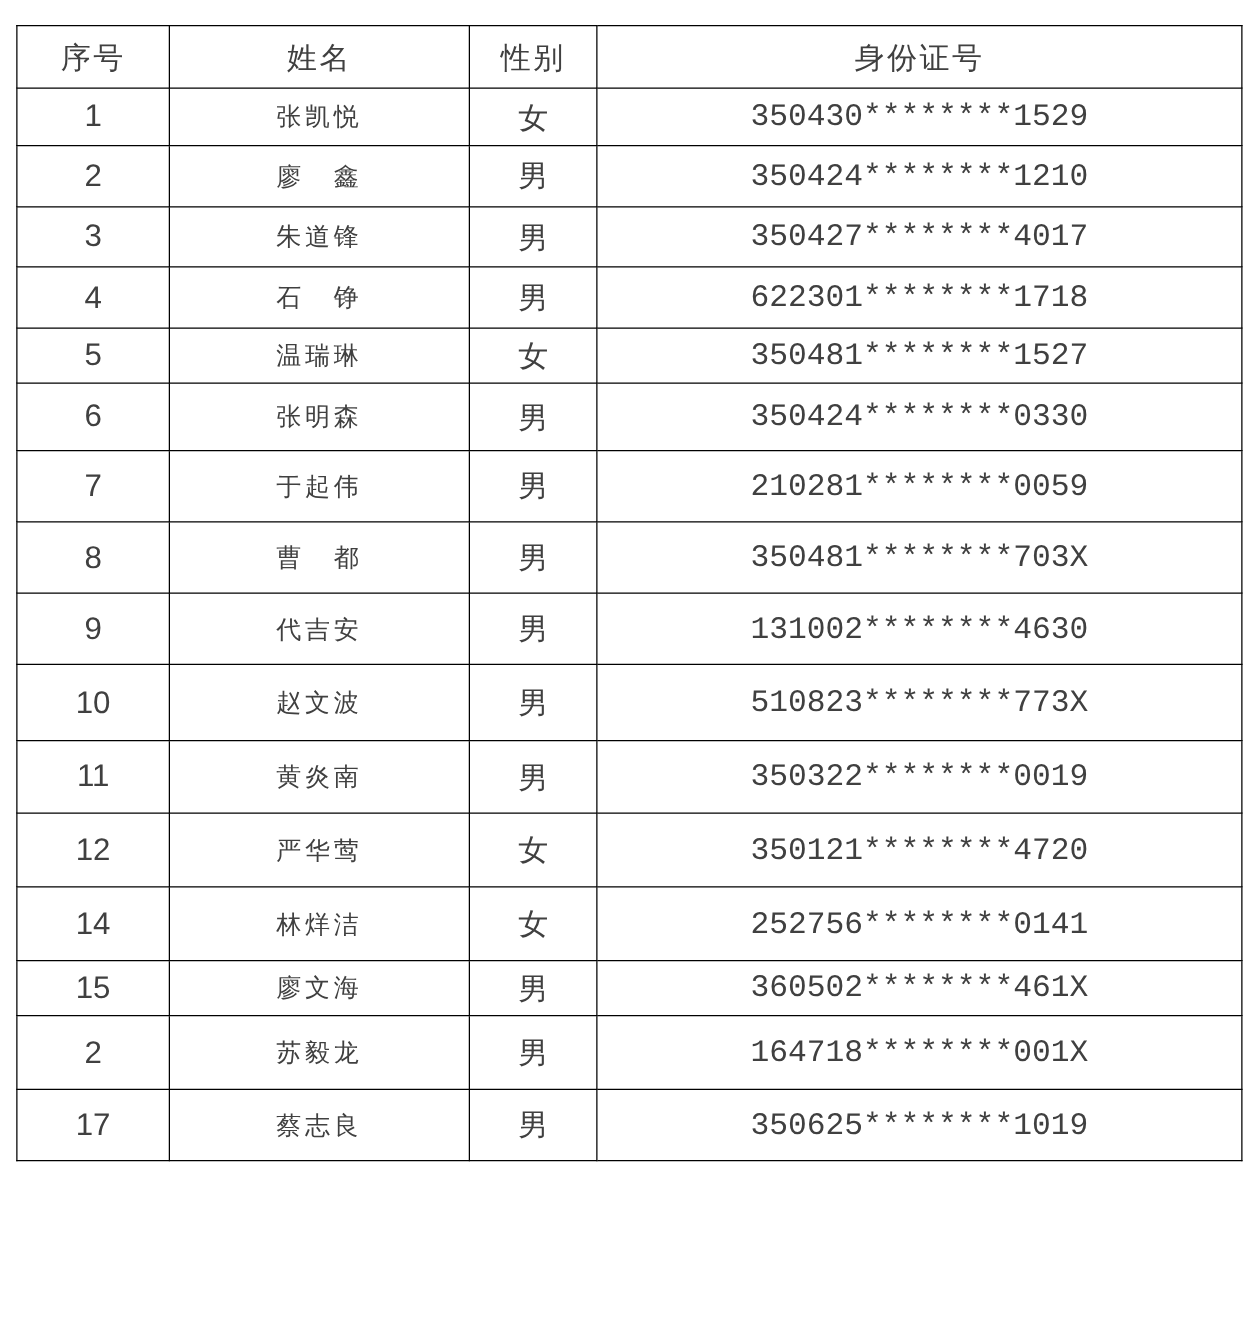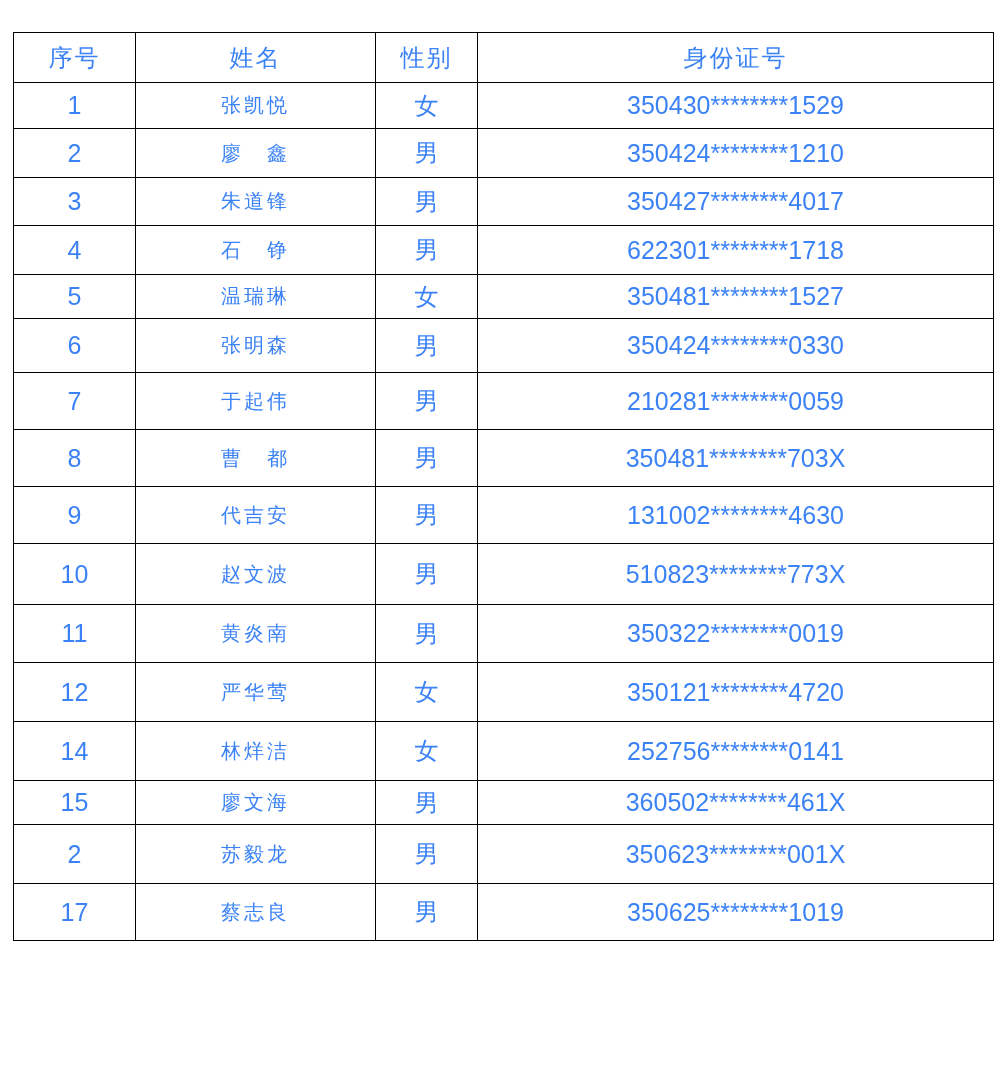--- a/index.html
+++ b/index.html
@@ -1,33 +1,33 @@
 <!DOCTYPE html>
 <html><head>
   <meta charset="utf-8">
   <style>
     html, body { margin: 0; padding: 0; background: #ffffff; }
     body { width: 1006px; height: 1072px; position: relative; overflow: hidden; }
     table.roster {
-      position: absolute; left: 13px; top: 32px;
+      position: absolute; left: 13px; top: 20px;
       border-collapse: collapse; table-layout: fixed;
       width: 980px;
-      color: #3b82f6;
+      color: #404040;
     }
     table.roster td, table.roster th {
       border: 1.5px solid #000;
       text-align: center; vertical-align: middle;
       padding: 0; overflow: hidden; white-space: pre;
       font-weight: normal;
     }
     th { font-family: "DejaVu Serif", serif; font-size: 24px; letter-spacing: 2px; }
     td.c-no { font-family: "Liberation Sans", sans-serif; font-size: 25px; }
     td.c-name { font-family: "DejaVu Serif", serif; font-size: 20px; letter-spacing: 3px; }
     td.c-sex { font-family: "DejaVu Serif", serif; font-size: 24px; }
-    td.c-id { font-family: Liberation Sans, sans-serif; font-size: 25px; }
+    td.c-id { font-family: Liberation Mono, monospace; font-size: 25px; }
     col.w1 { width: 122px; } col.w2 { width: 240px; } col.w3 { width: 102px; } col.w4 { width: 516px; }
   </style>
 </head>
 <body>
 
 <table class="roster">
   <colgroup>
       <col class="w1">
       <col class="w2">
       <col class="w3">
@@ -123,21 +123,21 @@
       <tr style="height: 44px;">
         <td class="c-no">15</td>
         <td class="c-name">廖文海</td>
         <td class="c-sex">男</td>
         <td class="c-id">360502********461X</td>
       </tr>
       <tr style="height: 59px;">
         <td class="c-no">2</td>
         <td class="c-name">苏毅龙</td>
         <td class="c-sex">男</td>
-        <td class="c-id">350623********001X</td>
+        <td class="c-id">164718********001X</td>
       </tr>
       <tr style="height: 57px;">
         <td class="c-no">17</td>
         <td class="c-name">蔡志良</td>
         <td class="c-sex">男</td>
         <td class="c-id">350625********1019</td>
       </tr>
     </tbody>
 </table>
 

